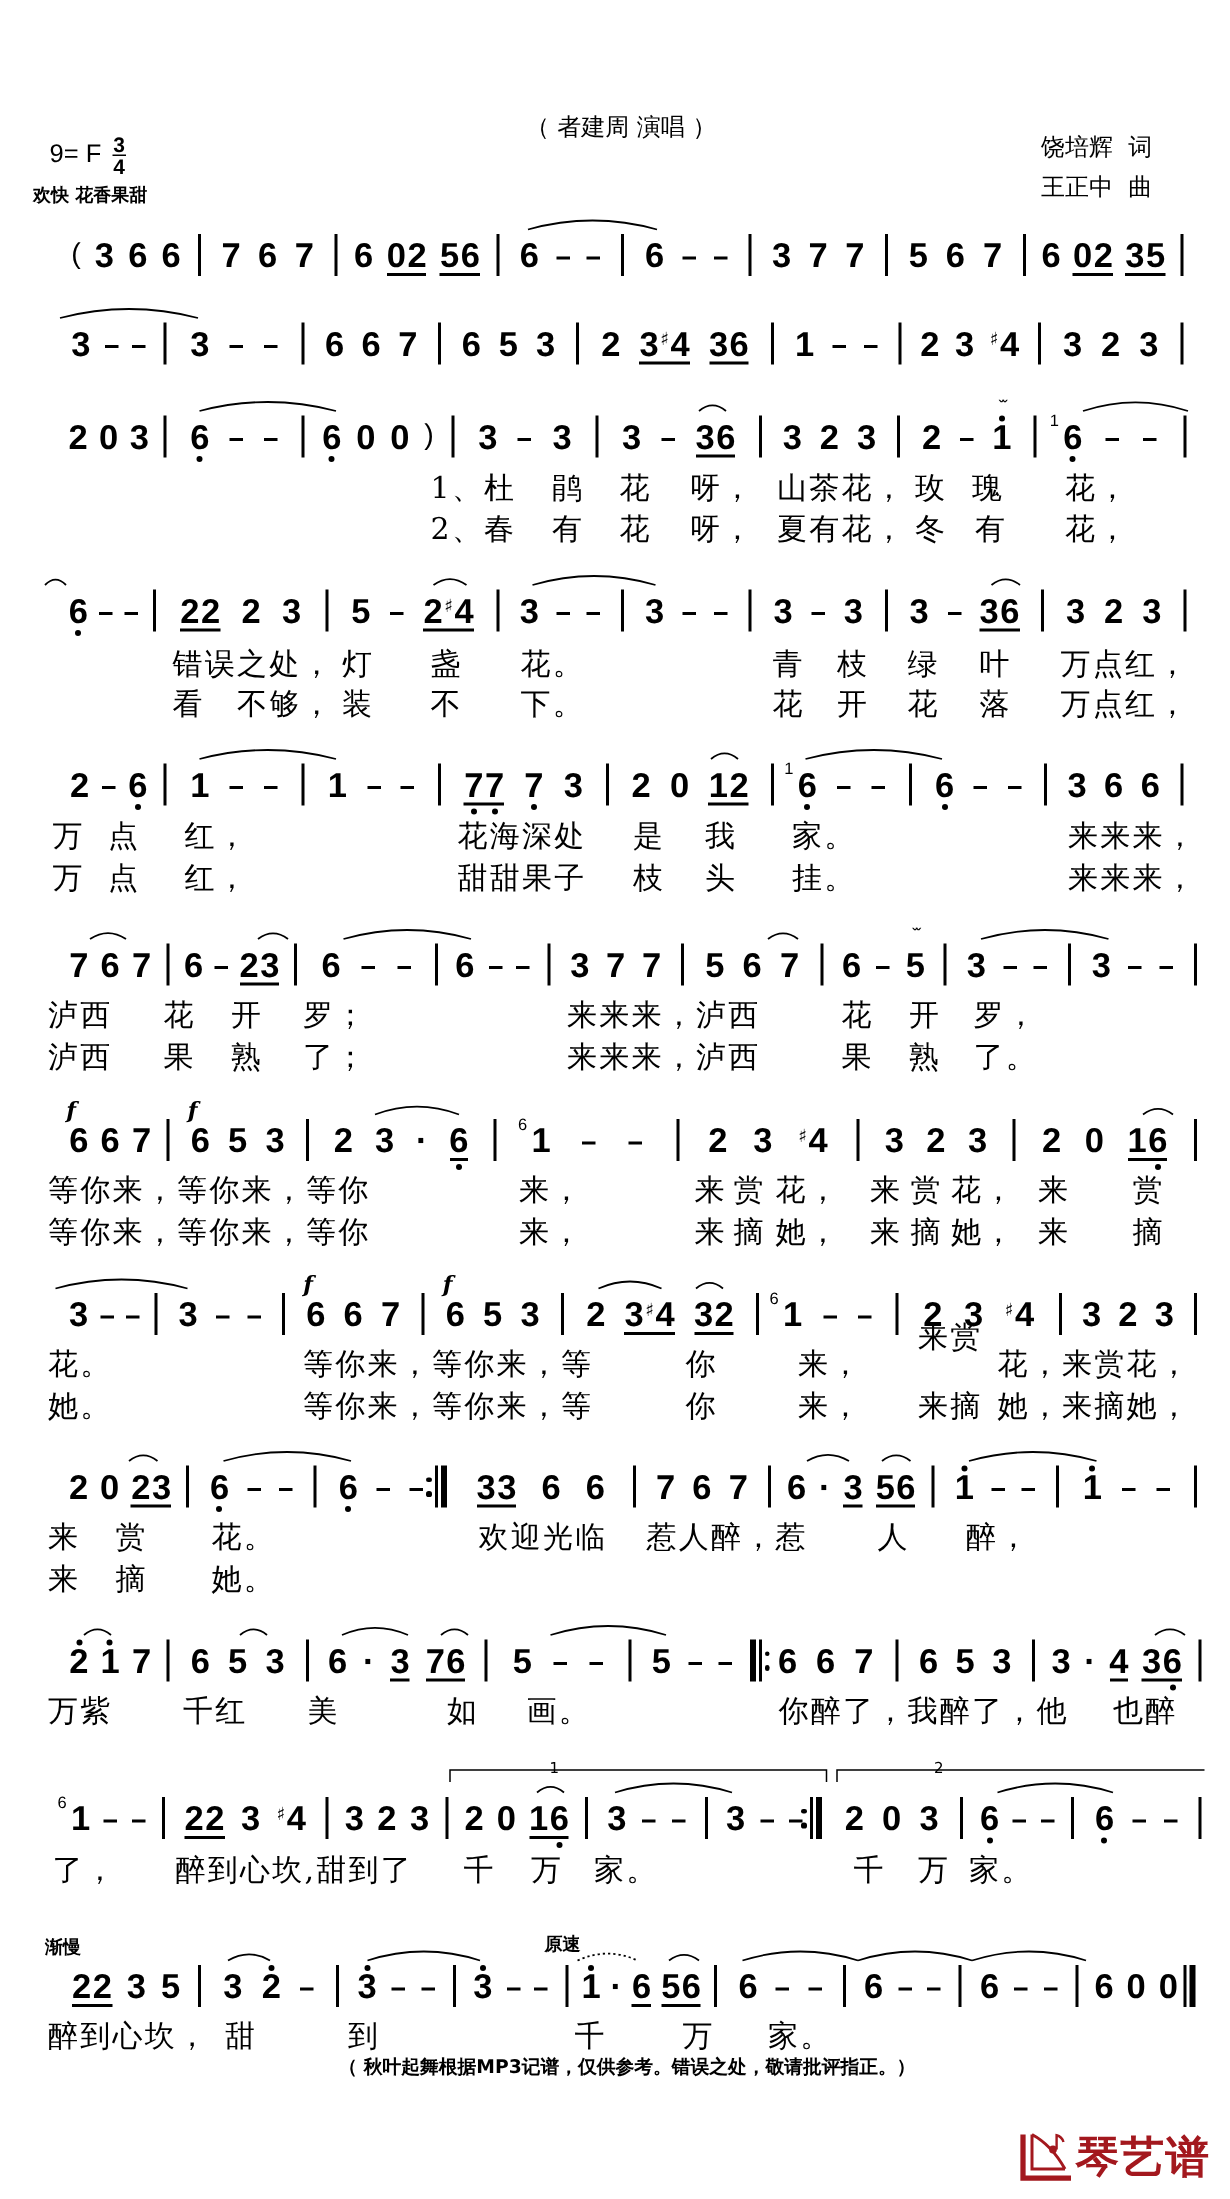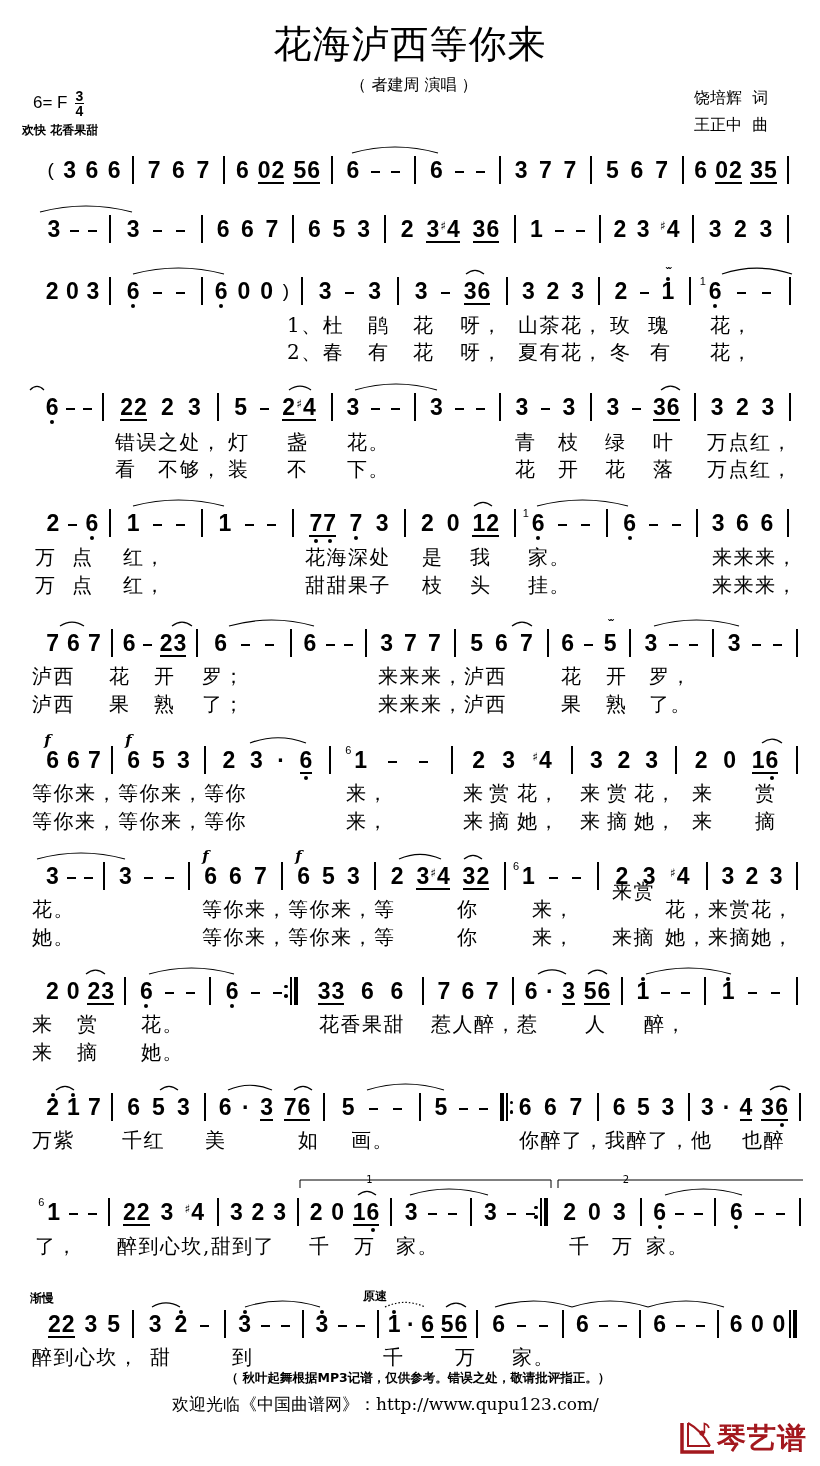--- a/index.html
+++ b/index.html
@@ -40,25 +40,24 @@
 
   .foot-note { position:absolute; left:8px; top:1370px; width:820px; text-align:center; font-size:12.5px; font-weight:bold; line-height:16px; }
   .website { position:absolute; left:172px; top:1393px; font-size:17px; line-height:22px; font-family:"DejaVu Serif", serif; white-space:nowrap; }
   .logo { position:absolute; left:679px; top:1421px; display:flex; align-items:center; gap:2px; }
   .logo-text { font-size:29px; font-weight:bold; letter-spacing:1px; line-height:34px; }
 </style>
 </head>
 <body>
 
 <div id="page">
-  <h1 class="title">花海泸西等你来</h1>
   <div class="performer">（ 者建周 演唱 ）</div>
 
   <div class="key">
-    <span>6= F</span>
+    <span>9= F</span>
     <span class="timesig">
       <span class="num">3</span>
       <span class="den">4</span>
     </span>
   </div>
   <div class="tempo">欢快 花香果甜</div>
   <div class="lyricist">饶培辉  词</div>
   <div class="composer">王正中  曲</div>
 
   <div id="score">
@@ -820,21 +819,21 @@
           <span class="n"><span class="d">1</span><span class="hi"></span></span>
           <span class="n"><span class="dashbar"></span></span>
           <span class="n"><span class="dashbar"></span></span>
         </div>
         <div class="bl" style="left: 796.2px; top: 977px;">
           <i class="thin"></i>
         </div>
         <span class="lyric" style="left: 32px; top: 1012px;">来</span>
         <span class="lyric" style="left: 77px; top: 1012px;">赏</span>
         <span class="lyric" style="left: 141px; top: 1012px;">花。</span>
-        <span class="lyric" style="left: 319px; top: 1012px;">花香果甜</span>
+        <span class="lyric" style="left: 319px; top: 1012px;">欢迎光临</span>
         <span class="lyric" style="left: 431px; top: 1012px;">惹人醉，惹</span>
         <span class="lyric" style="left: 585px; top: 1012px;">人</span>
         <span class="lyric" style="left: 644px; top: 1012px;">醉，</span>
         <span class="lyric" style="left: 32px; top: 1040px;">来</span>
         <span class="lyric" style="left: 77px; top: 1040px;">摘</span>
         <span class="lyric" style="left: 141px; top: 1040px;">她。</span>
       </div>
       <div class="row">
         <div class="measure" style="left: 35px; width: 77px; top: 1092px;">
           <span class="n"><span class="d">2</span><span class="hi"></span></span>
@@ -1155,21 +1154,20 @@
       <path d="M152 1307 Q 166 1298.76 180 1307" stroke="#000" stroke-width="1.2" fill="none"></path>
       <path d="M245 1307 Q 282.5 1295 320 1307" stroke="#000" stroke-width="1.2" fill="none"></path>
       <path d="M385 1307 Q 405 1297.8 425 1307" stroke="#000" stroke-width="1.2" fill="none" stroke-dasharray="1.5 2"></path>
       <path d="M446 1307 Q 456 1299.4 466 1307" stroke="#000" stroke-width="1.2" fill="none"></path>
       <path d="M495 1307 Q 533.5 1295 572 1307" stroke="#000" stroke-width="1.2" fill="none"></path>
       <path d="M572 1307 Q 610 1295 648 1307" stroke="#000" stroke-width="1.2" fill="none"></path>
       <path d="M648 1307 Q 686 1295 724 1307" stroke="#000" stroke-width="1.2" fill="none"></path>
     </svg>
 
   <div class="foot-note">（ 秋叶起舞根据MP3记谱，仅供参考。错误之处，敬请批评指正。）</div>
-  <div class="website">欢迎光临《中国曲谱网》：http://www.qupu123.com/</div>
   <div class="logo">
     <svg width="36" height="34" viewBox="0 0 36 34">
       <path d="M3 2 V31 H35" stroke="#a3181e" stroke-width="3.5" fill="none"></path>
       <path d="M9 2 V25 H31 M9 2 Q22 9 31 25" stroke="#a3181e" stroke-width="2" fill="none"></path>
       <circle cx="23" cy="12" r="2.6" fill="#a3181e"></circle>
       <path d="M25.4 12 V2.5 Q29 3.5 30 7" stroke="#a3181e" stroke-width="1.6" fill="none"></path>
     </svg>
     <span class="logo-text" style="color: rgb(163, 24, 30);">琴艺谱</span>
   </div>
 </div>

